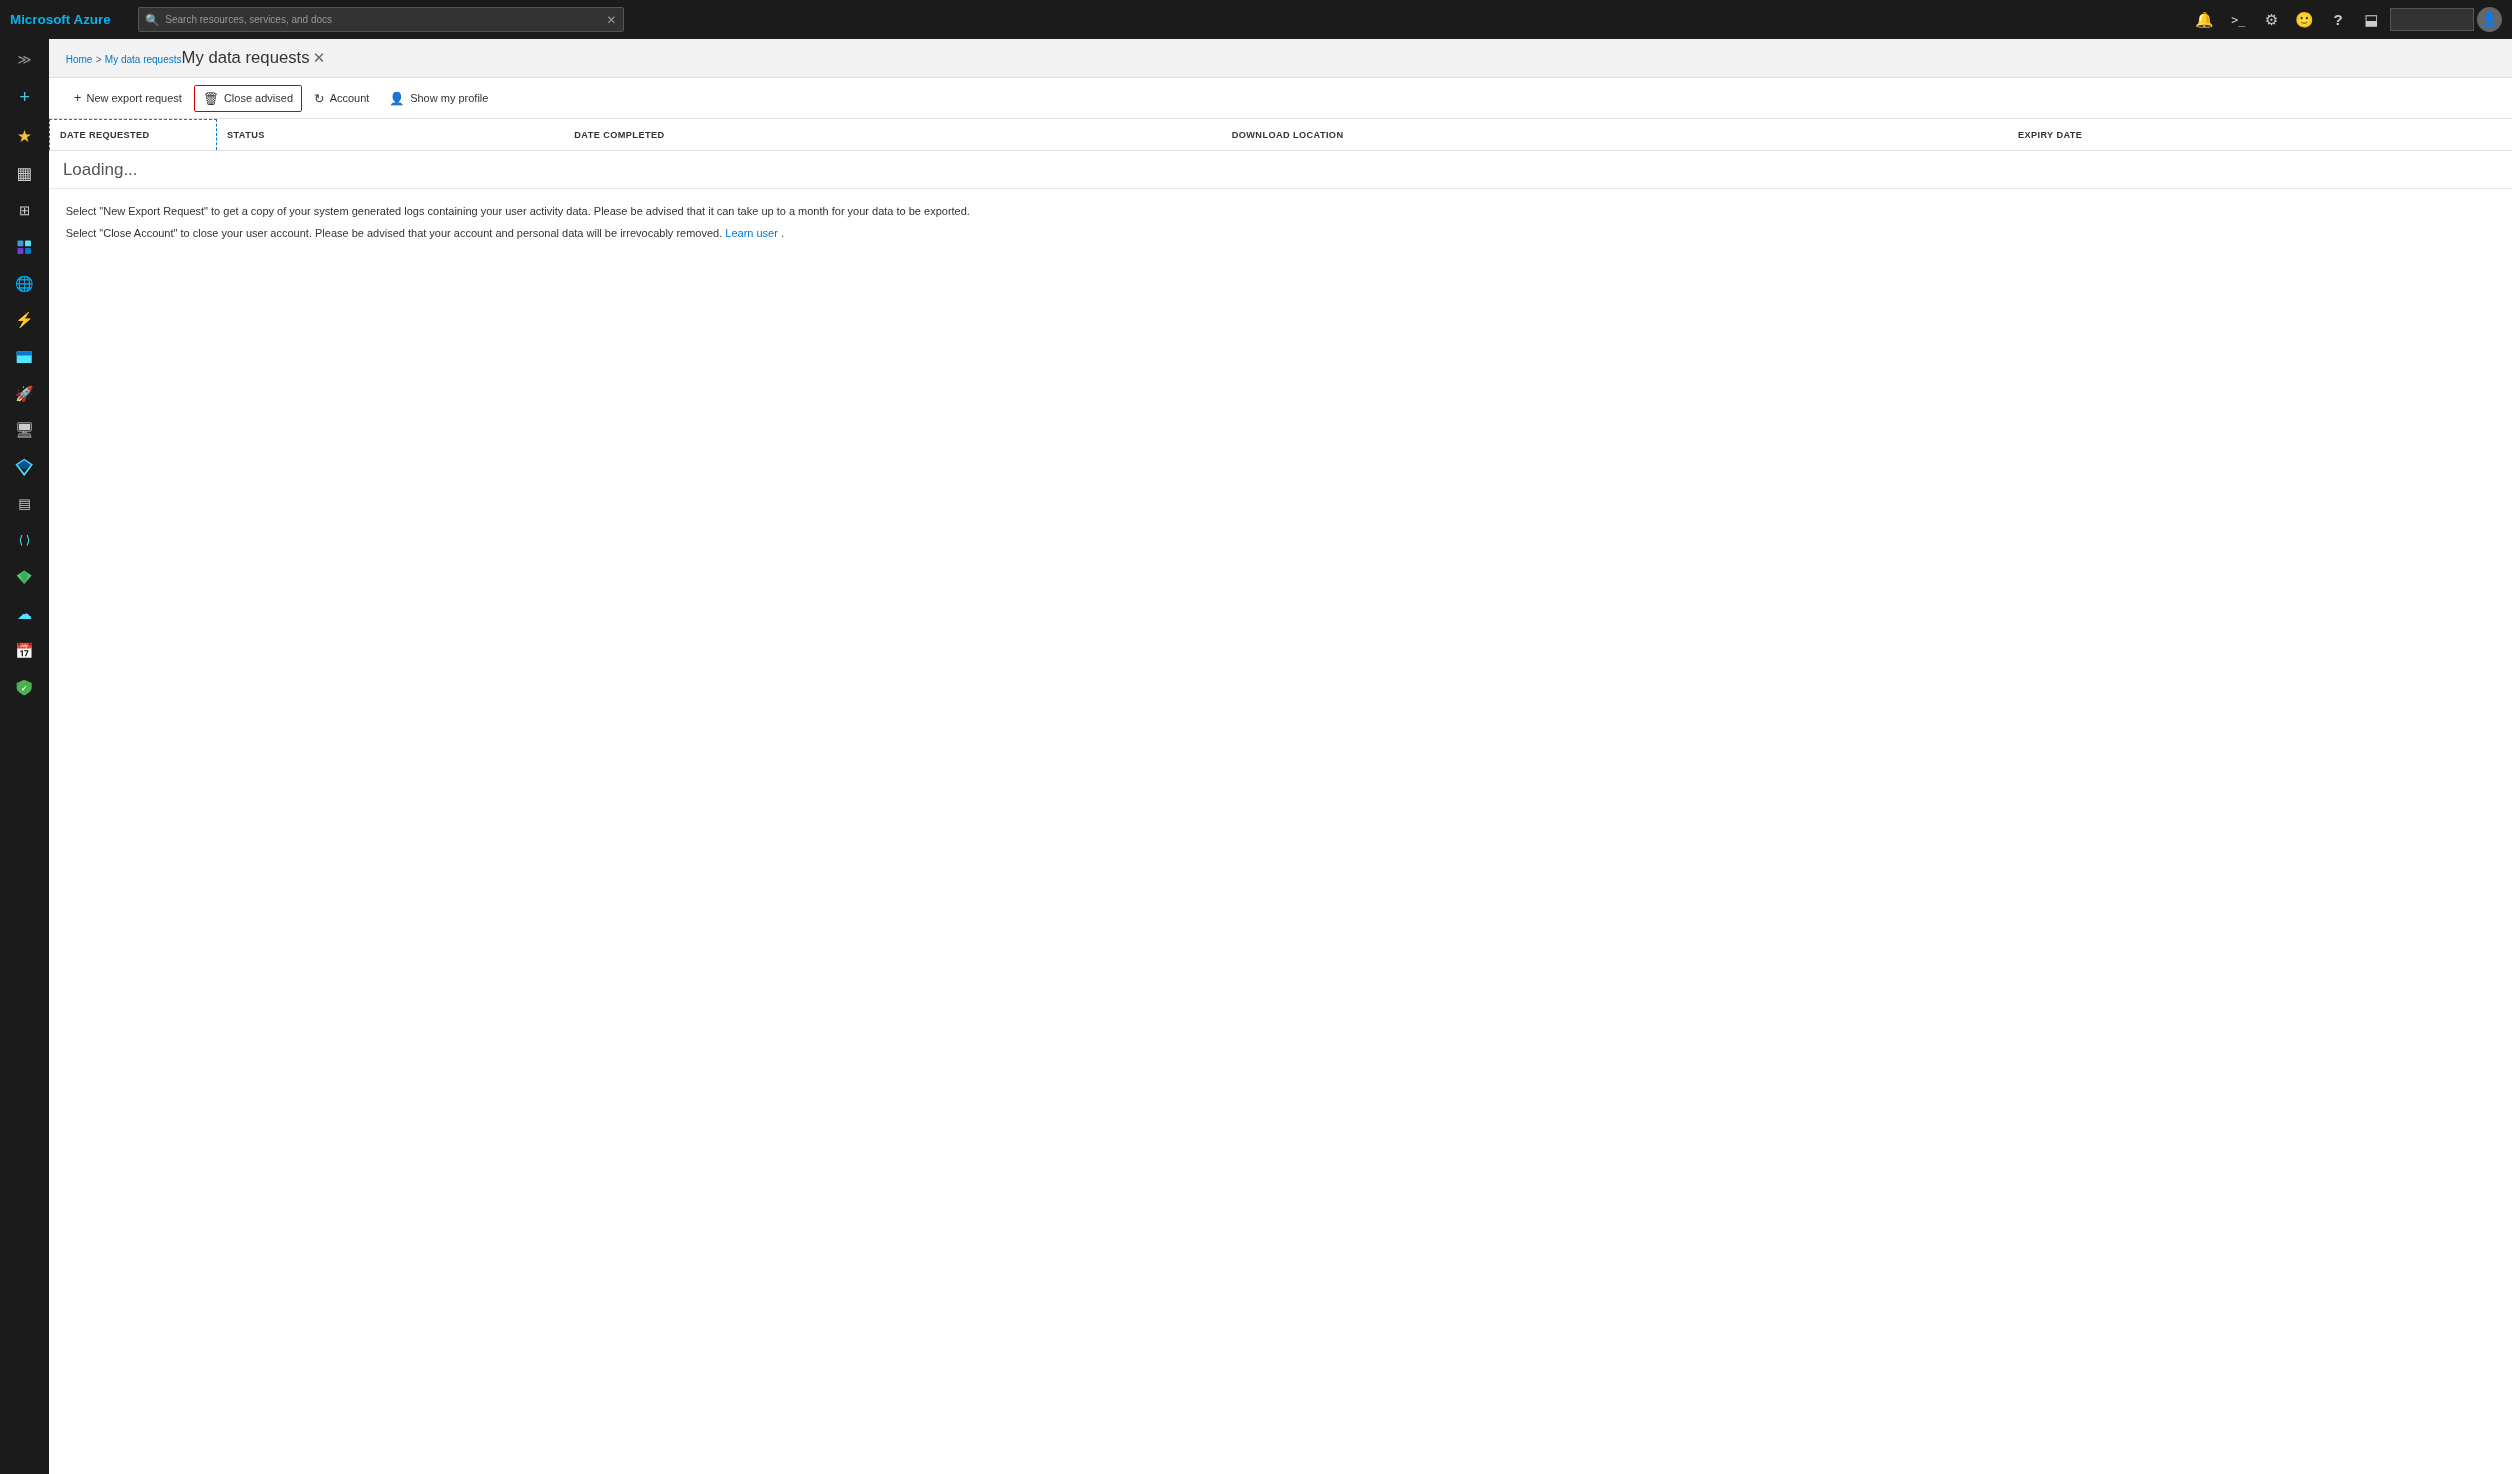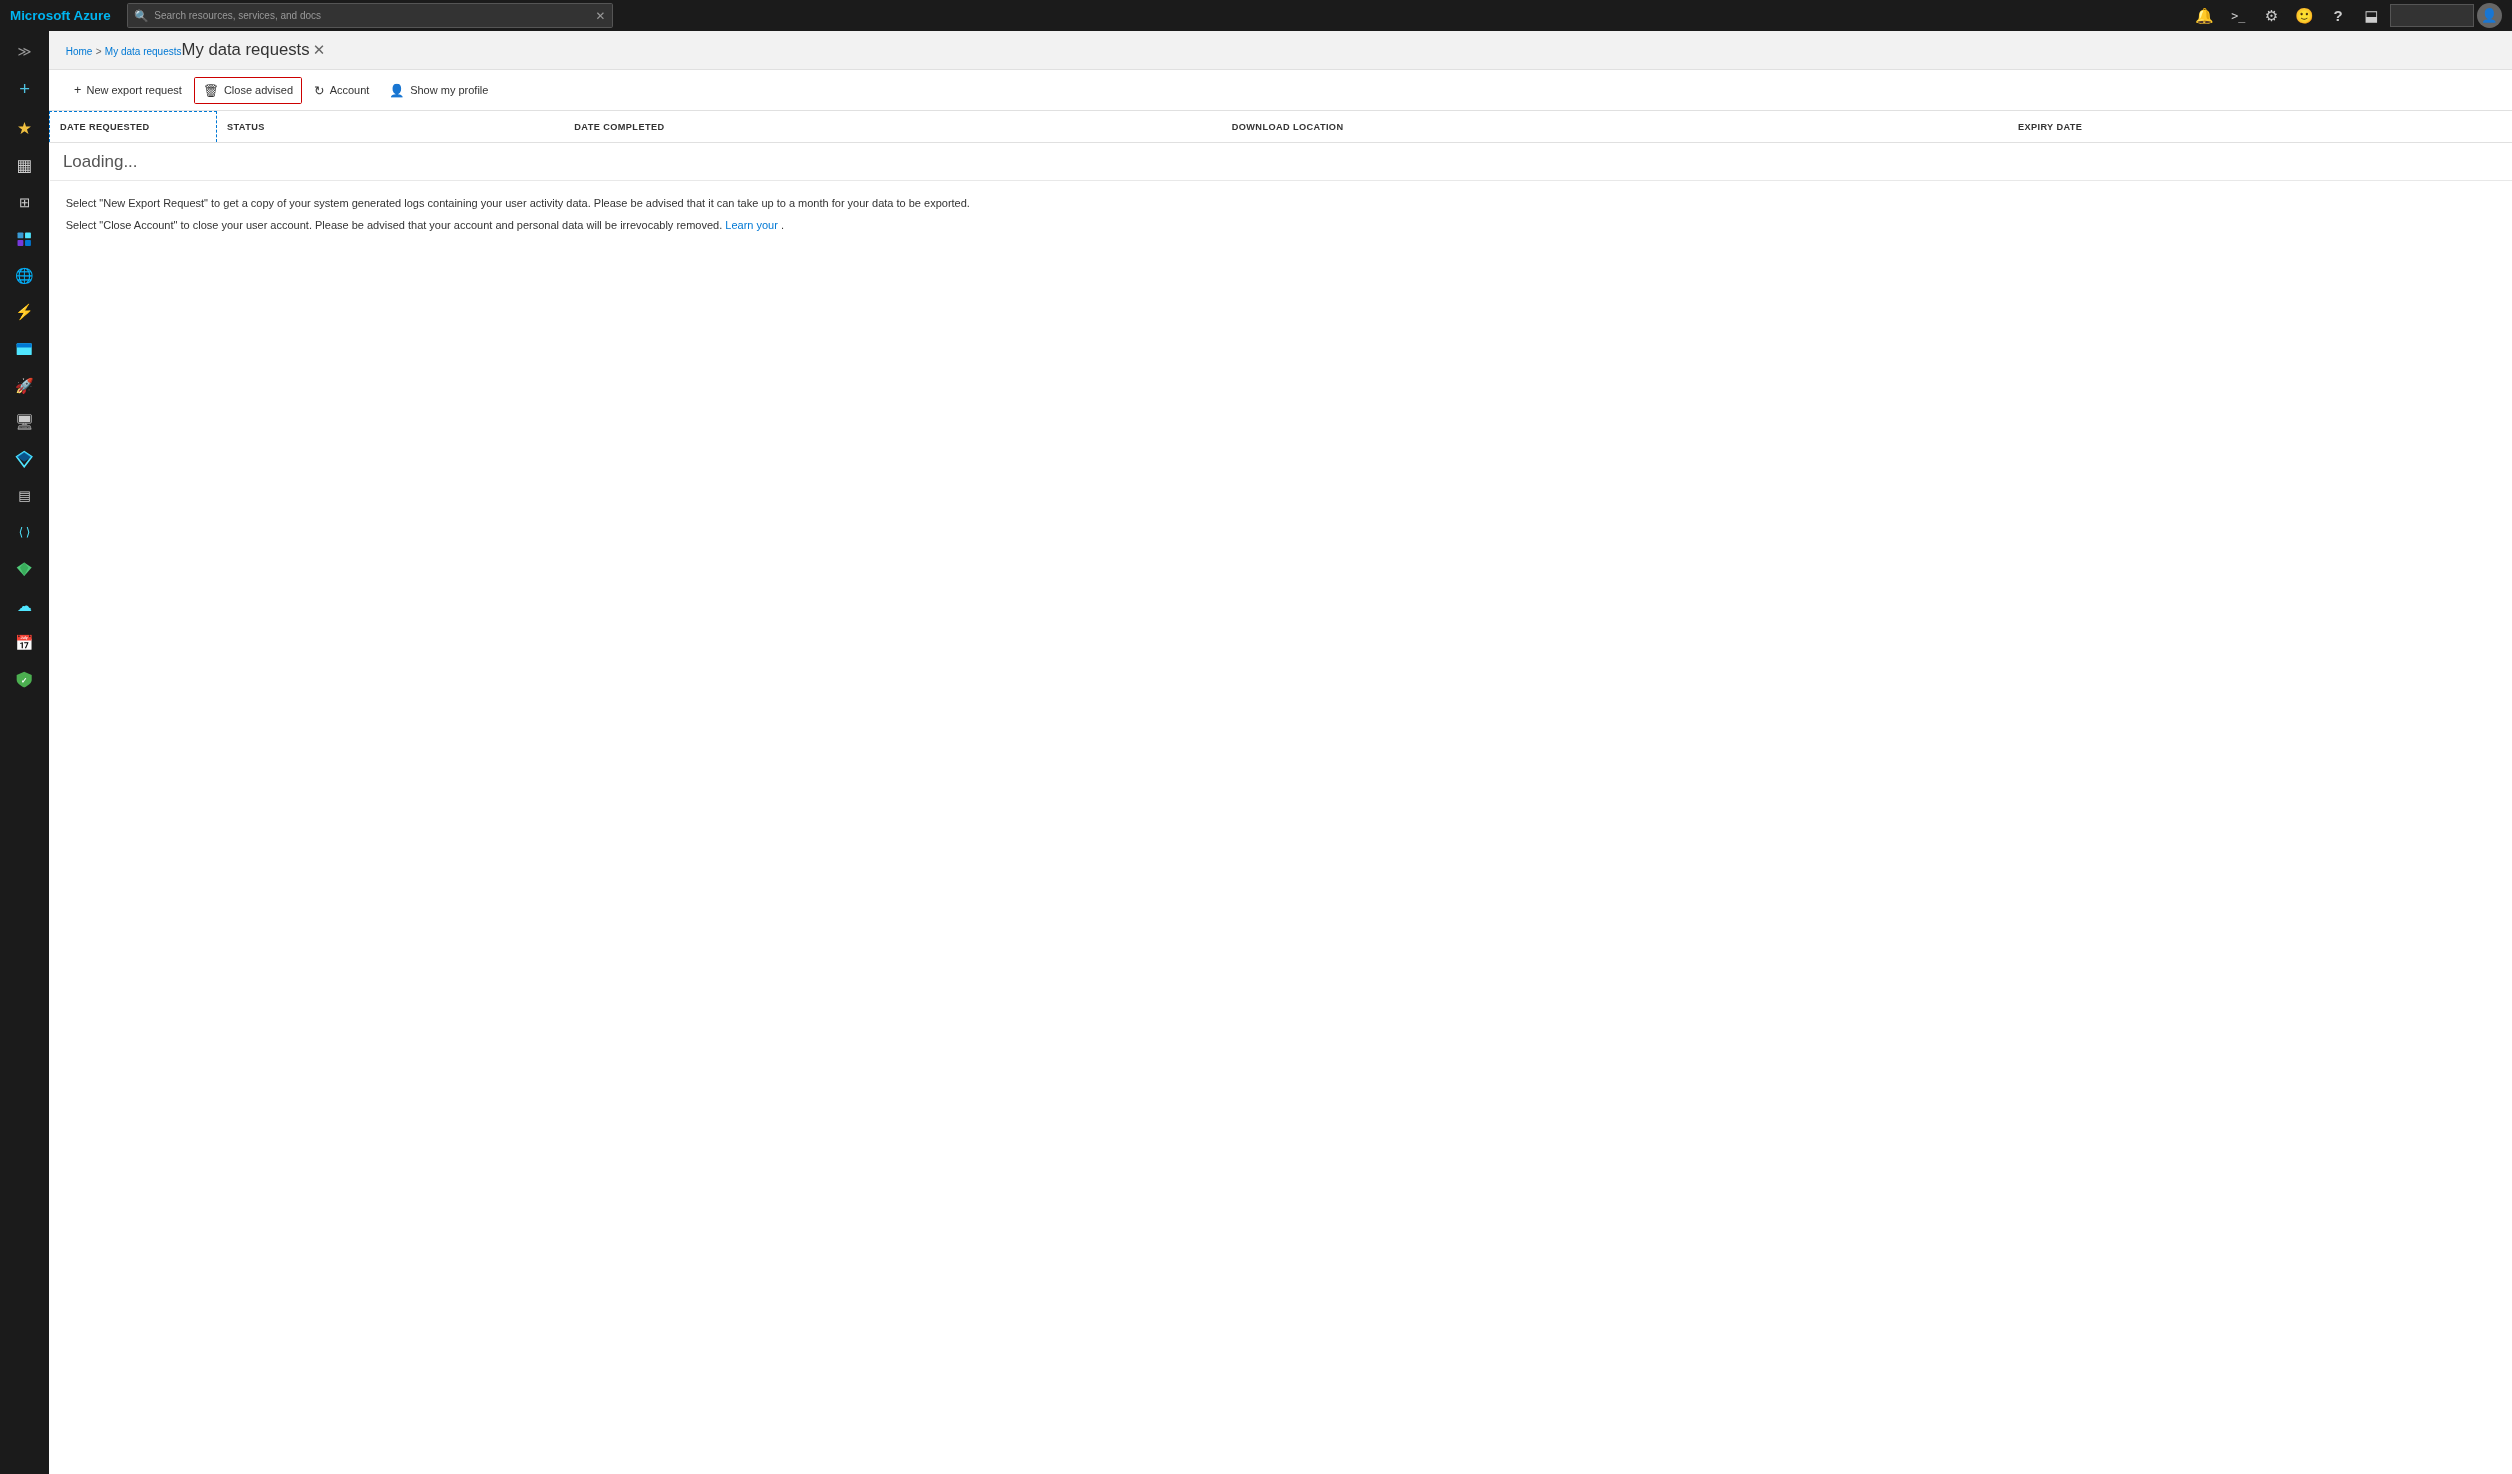--- a/index.html
+++ b/index.html
@@ -1,26 +1,26 @@
 <!DOCTYPE html>
 <html style="font-size:13.4px"><head>
   <meta charset="utf-8">
   <style>
     * { margin: 0; padding: 0; box-sizing: border-box; }
     body { font-family: 'Segoe UI', sans-serif; background: #1a1a1a; color: #333; display: flex; flex-direction: column; height: 100vh; overflow: hidden; font-size: 11px; }
 
     
     .top-nav {
       background: #1b1b1b;
-      height: 31px;
+      height: 39px;
       display: flex;
       align-items: center;
       padding: 0 10px;
       flex-shrink: 0;
-      gap: 8px;
+      gap: 19px;
     }
     .azure-logo {
       color: #00b4f0;
       font-size: 13.4px;
       font-weight: 600;
       white-space: nowrap;
       margin-right: 8.4px;
     }
     .search-bar {
       flex: 1;
@@ -385,21 +385,21 @@
           <tr class="loading-row">
             <td colspan="5">Loading...</td>
           </tr>
         </tbody>
       </table>
 
       <div class="info-section">
         <p class="info-text">Select "New Export Request" to get a copy of your system generated logs containing your user activity data. Please be advised that it can take up to a month for your data to be exported.</p>
         <p class="info-text">
           <span>Select "Close Account" to close your user account. Please be advised that your account and personal data will be irrevocably removed.</span>
-          <a class="info-link">Learn your</a>
+          <a class="info-link">Learn user</a>
           <span>.</span>
         </p>
       </div>
     </div>
 
   </div>
 </div>
 
 
 </body></html>

